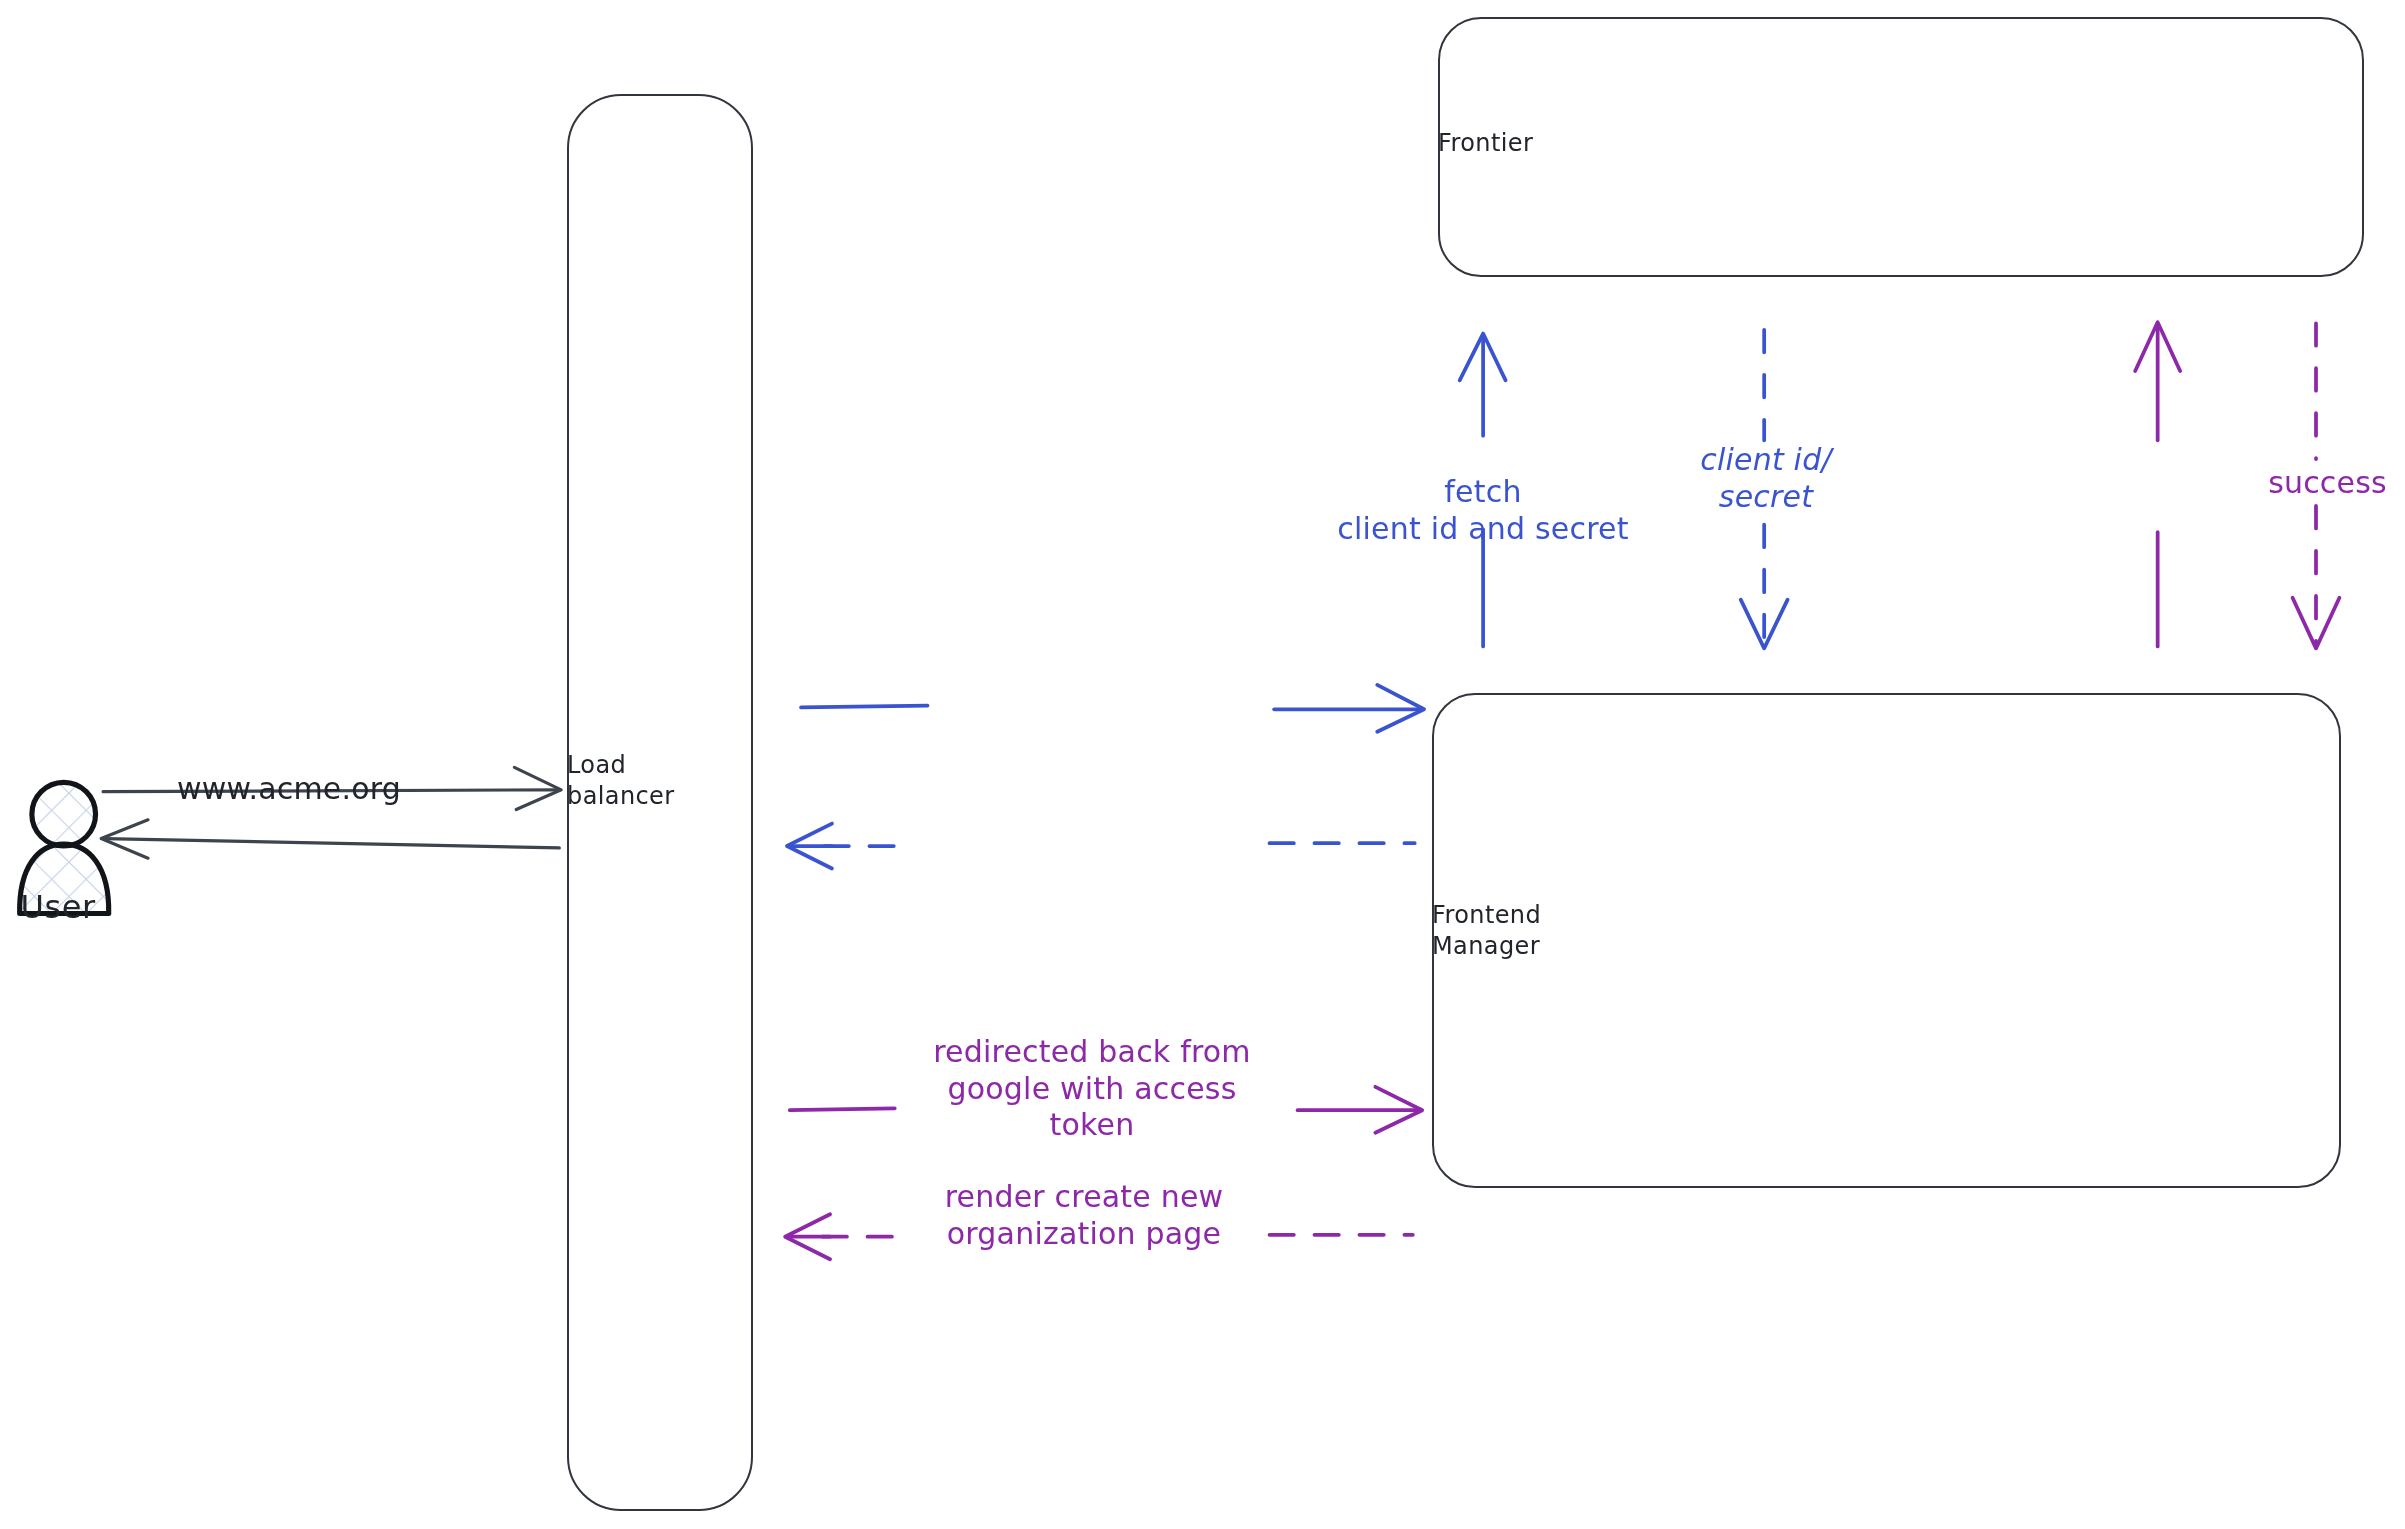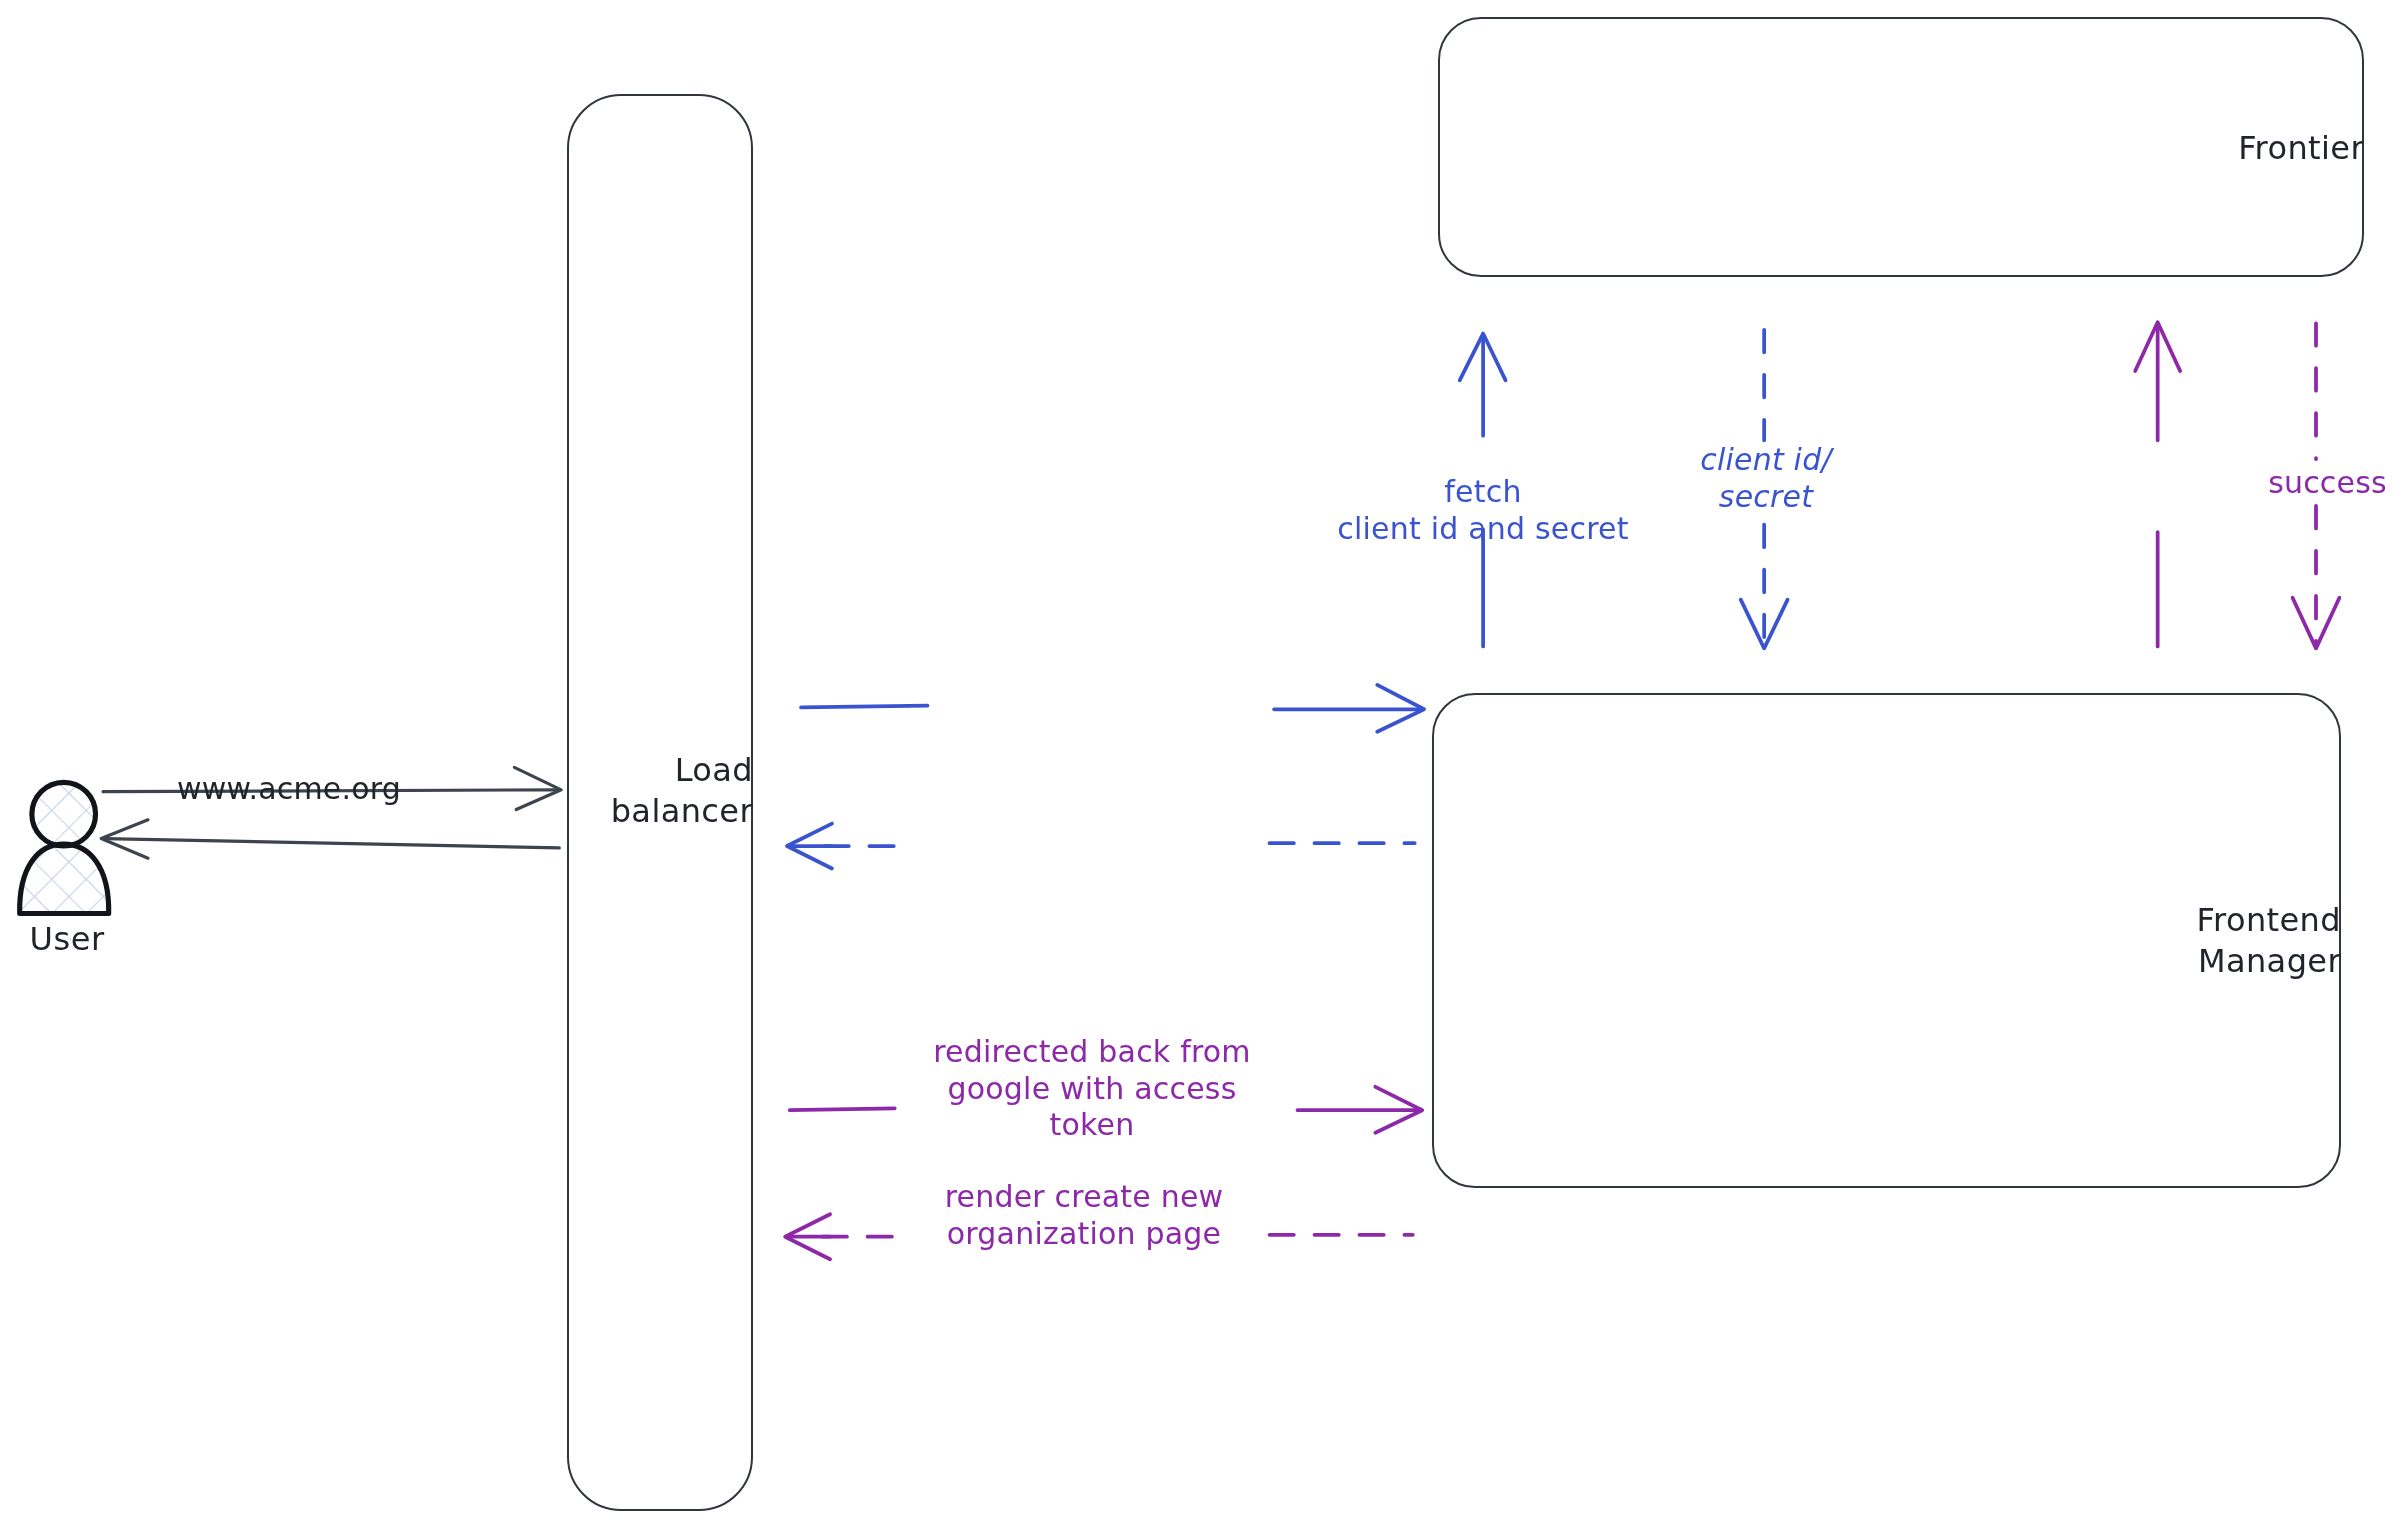--- a/index.html
+++ b/index.html
@@ -19,23 +19,23 @@
     position: absolute;
     box-sizing: border-box;
     border: 2.8px solid #31353d;
     border-radius: 43px;
     background: #ffffff;
   }
   .node-label {
     position: absolute;
     color: #21252b;
     font-family: "DejaVu Sans", sans-serif;
-    font-size: 32px;
+    font-size: 24px;
     line-height: 1.28;
-    text-align: right;
+    text-align: left;
     white-space: pre-line;
     letter-spacing: 0.4px;
   }
   .edge-label {
     position: absolute;
     font-family: "DejaVu Sans", sans-serif;
     font-size: 30px;
     line-height: 1.22;
     text-align: center;
     white-space: pre-line;
@@ -142,21 +142,21 @@
   <div class="node-label dark" style="left:567px; top:750px; width:186px;">Load
 balancer</div>
 
   <div class="node-box" style="left:1438px; top:17px; width:926px; height:260px; border-radius:43px;"></div>
   <div class="node-label dark" style="left:1438px; top:128px; width:926px;">Frontier</div>
 
   <div class="node-box" style="left:1432px; top:693px; width:909px; height:495px; border-radius:43px;"></div>
   <div class="node-label dark" style="left:1432px; top:900px; width:909px;">Frontend
 Manager</div>
 
-  <div class="actor-caption" style="left:20.6px; top:920px;margin-left:9px;">User</div>
+  <div class="actor-caption" style="left:20.6px; top:888px;">User</div>
 
   <div class="edge-label dark" style="left:139px; top:771px; width:300px;">www.acme.org</div>
 
 
 
   <div class="edge-label purple" style="left:892px; top:1179px; width:384px;">render create new
 organization page</div>
 
   <div class="edge-label purple" style="left:881px; top:1034px; width:422px;">redirected back from
 google with access

